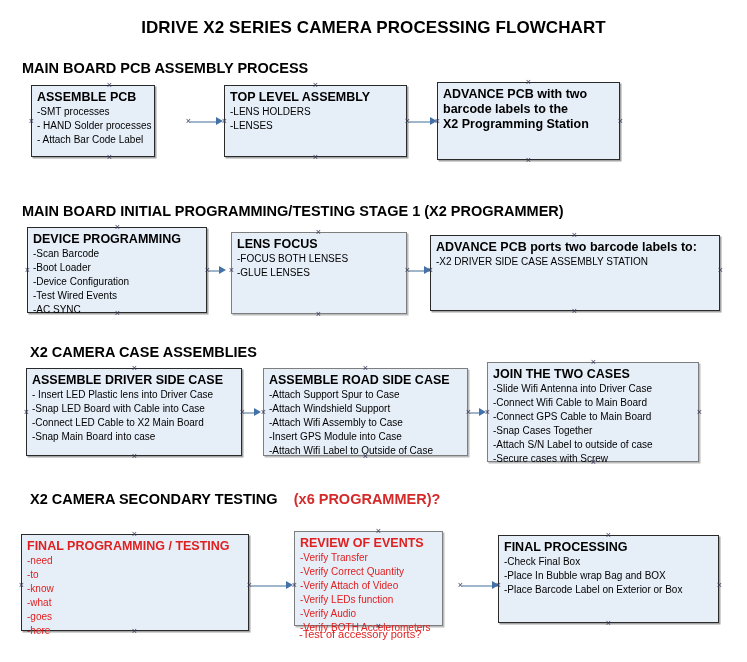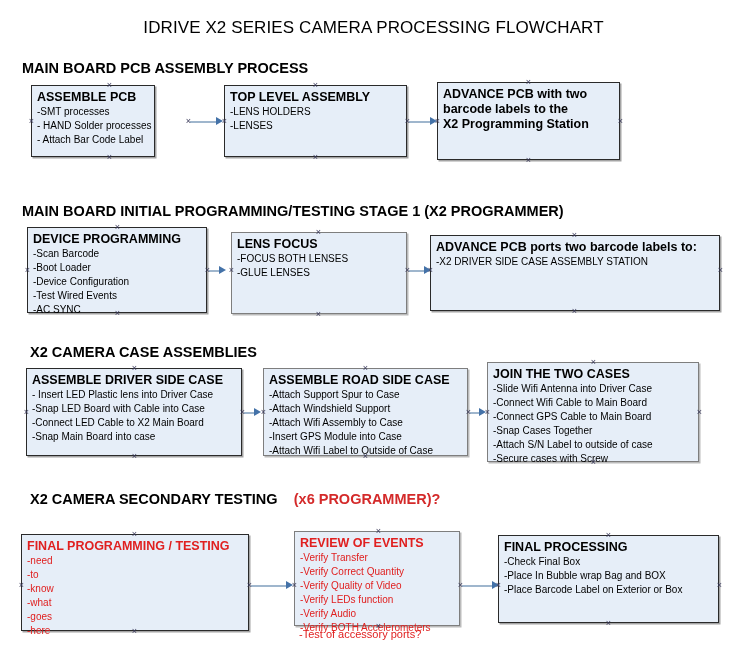--- a/index.html
+++ b/index.html
@@ -10,21 +10,21 @@
     color:#000;
     position:relative;
     overflow:hidden;
   }
   .canvas{position:relative;width:747px;height:662px;}
 
   .title{
     position:absolute;
     top:18px;left:0;width:747px;
     text-align:center;
-    font-size:17px;font-weight:normal;
+    font-size:17px;font-weight:bold;
     letter-spacing:0.1px;
     color:#000;
   }
 
   .section-head{
     position:absolute;
     font-size:14.5px;font-weight:bold;
     color:#000;
     white-space:nowrap;
   }
@@ -243,25 +243,25 @@
     <div class="li">-here</div>
   </div>
   <div class="xh" style="left:131px;top:531px;"></div>
   <div class="xh" style="left:131px;top:628px;"></div>
   <div class="xh" style="left:18px;top:582px;"></div>
   <div class="xh" style="left:246px;top:582px;"></div>
 
   <div class="conn" style="left:251px;top:585px;width:38px;"></div>
   <div class="arrowhead" style="left:286px;top:581px;"></div>
 
-  <div class="box grayborder redtext" style="left:294px;top:531px;width:166px;height:95px;">
+  <div class="box grayborder redtext" style="left:294px;top:531px;width:149px;height:95px;">
     <div class="bt">REVIEW OF EVENTS</div>
     <div class="li">-Verify Transfer</div>
     <div class="li">-Verify Correct Quantity</div>
-    <div class="li">-Verify Quality of Video</div>
+    <div class="li">-Verify Attach of Video</div>
     <div class="li">-Verify LEDs function</div>
     <div class="li">-Verify Audio</div>
     <div class="li">-Verify BOTH Accelerometers</div>
   </div>
   <div class="overflow-line" style="left:299px;top:627px;">-Test of accessory ports?</div>
   <div class="xh" style="left:375px;top:528px;"></div>
   <div class="xh" style="left:375px;top:623px;"></div>
   <div class="xh" style="left:291px;top:582px;"></div>
   <div class="xh" style="left:457px;top:582px;"></div>
 

